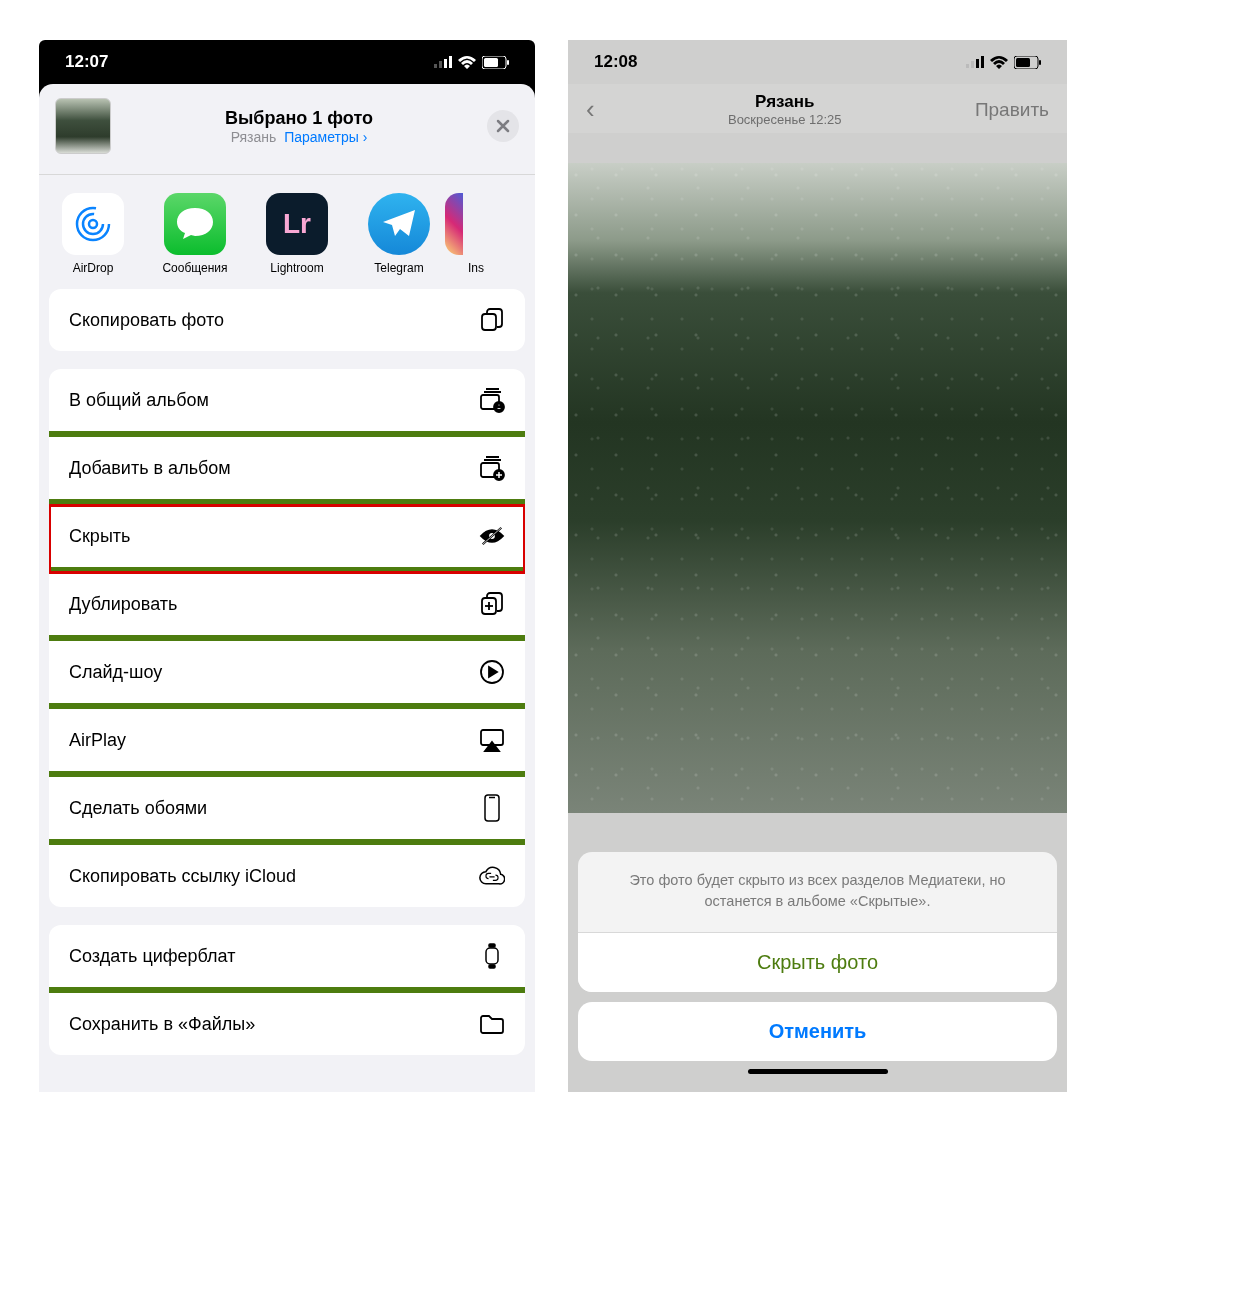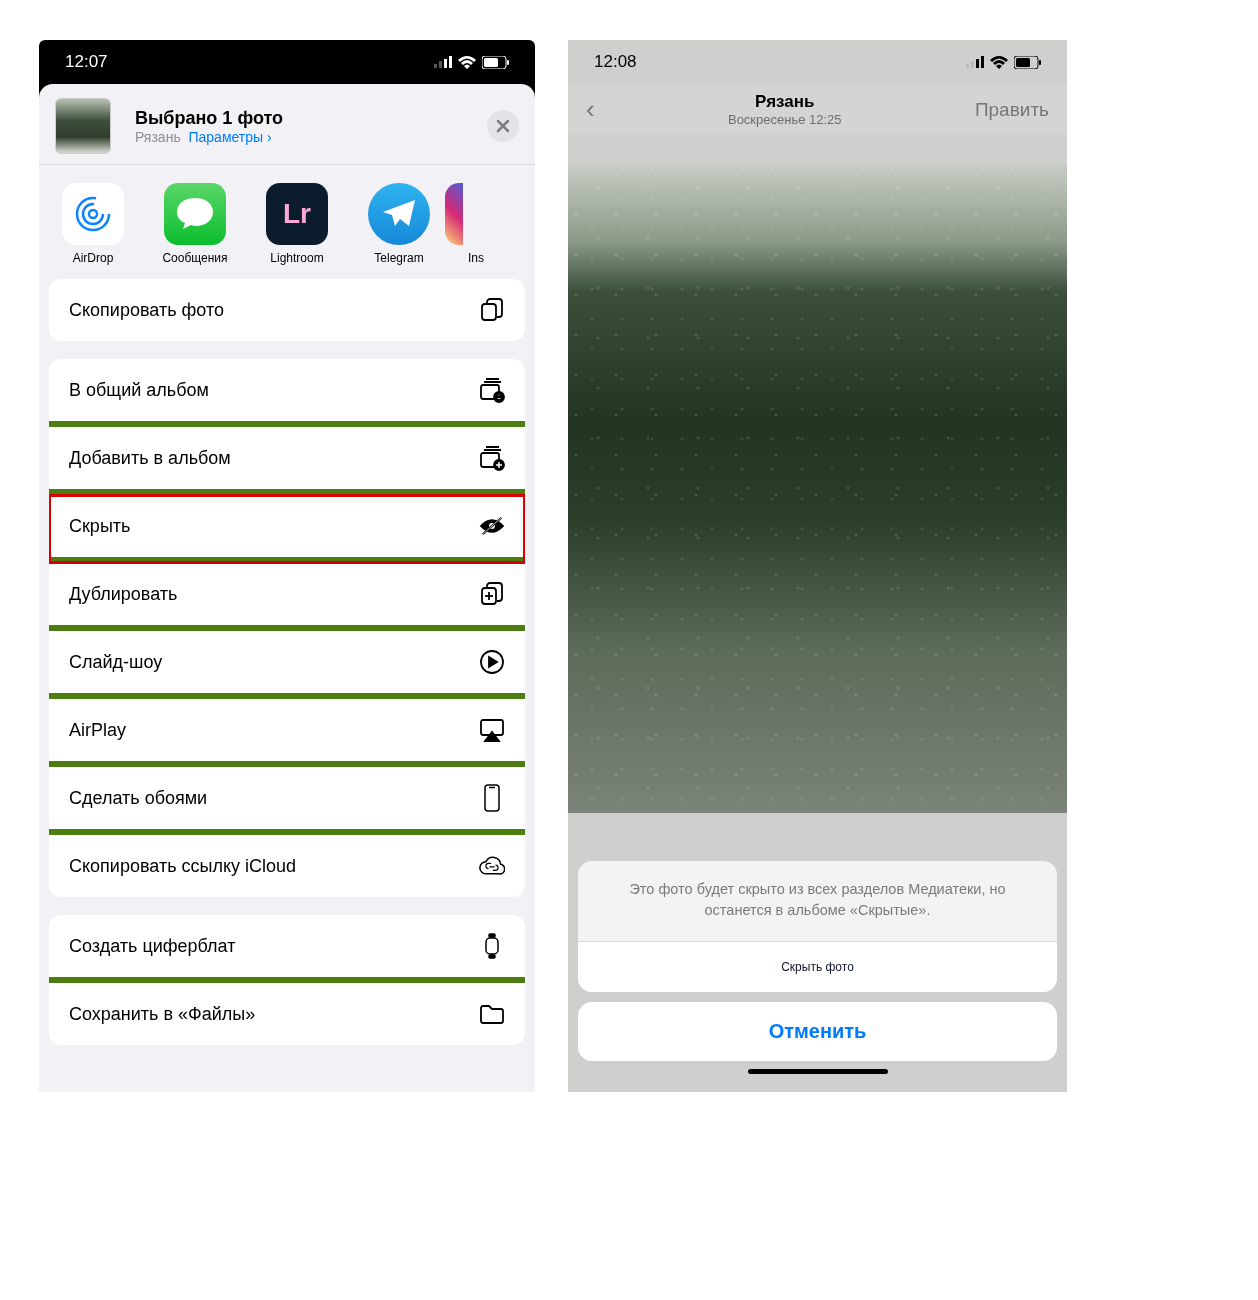--- a/index.html
+++ b/index.html
@@ -14,32 +14,33 @@
     position: absolute;
     width: 496px;
     overflow: hidden;
   }
   .phone-left { left: 39px; top: 40px; height: 1052px; background: #000; border-radius: 6px 6px 0 0; }
   .phone-right { left: 568px; top: 40px; height: 1052px; width: 499px; background: #cfcfce; }
 
   
   .statusbar {
     height: 44px; display: flex; align-items: center; justify-content: space-between;
-    padding: 0 26px; font-weight: 400; font-size: 17px;
+    padding: 0 26px; font-weight: 700; font-size: 17px;
   }
   .statusbar.dark { color: #fff; }
   .statusbar.light { color: #000; }
   .status-icons { display: flex; align-items: center; gap: 6px; }
   .sheet {
     background: #f2f2f6; border-radius: 14px 14px 0 0; height: 100%;
     display: flex; flex-direction: column;
   }
   .sheet-header {
-    display: flex; align-items: center; padding: 14px 16px 10px; gap: 24px;
+    display: flex; align-items: center; padding: 14px 16px 20px; gap: 8px;
     border-bottom: 1px solid #d8d8d8;
+    text-align: center;
   }
   .thumb {
     width: 56px; height: 56px; border-radius: 6px; border: 1px solid #ccc;
     background: linear-gradient(180deg, #b8c2b2 0%, #3e4f3d 40%, #2e3c2c 70%, #d9dcd6 100%);
   }
   .sheet-title-block { flex: 1; display: flex; flex-direction: column; }
   .sheet-title { font-weight: 600; font-size: 18px; color: #000; }
   .sheet-sub { font-size: 14px; color: #8e8e93; }
   .sheet-sub .link { color: #007aff; }
   .close-btn {
@@ -97,21 +98,21 @@
     position: absolute; left: 0; right: 0; bottom: 0; padding: 0 10px 18px;
   }
   .alert-box {
     background: rgba(245,245,245,0.96); border-radius: 14px; overflow: hidden; text-align: center;
   }
   .alert-msg {
     padding: 18px 30px 20px; font-size: 14.5px; color: #7a7a7a; line-height: 1.45;
     border-bottom: 1px solid #d8d8d8;
   }
   .alert-btn-red {
-    padding: 18px; font-size: 12px; color: #0f172a; background: #fff;
+    padding: 18px; font-size: 20px; color: #4d7c0f; background: #fff;
   }
   .alert-cancel {
     margin-top: 10px; background: #fff; border-radius: 14px;
     padding: 18px; font-size: 20px; color: #007aff; font-weight: 600; text-align: center;
   }
   .home-indicator {
     width: 140px; height: 5px; background: #000; border-radius: 3px; margin: 8px auto 0;
   }
 
   

